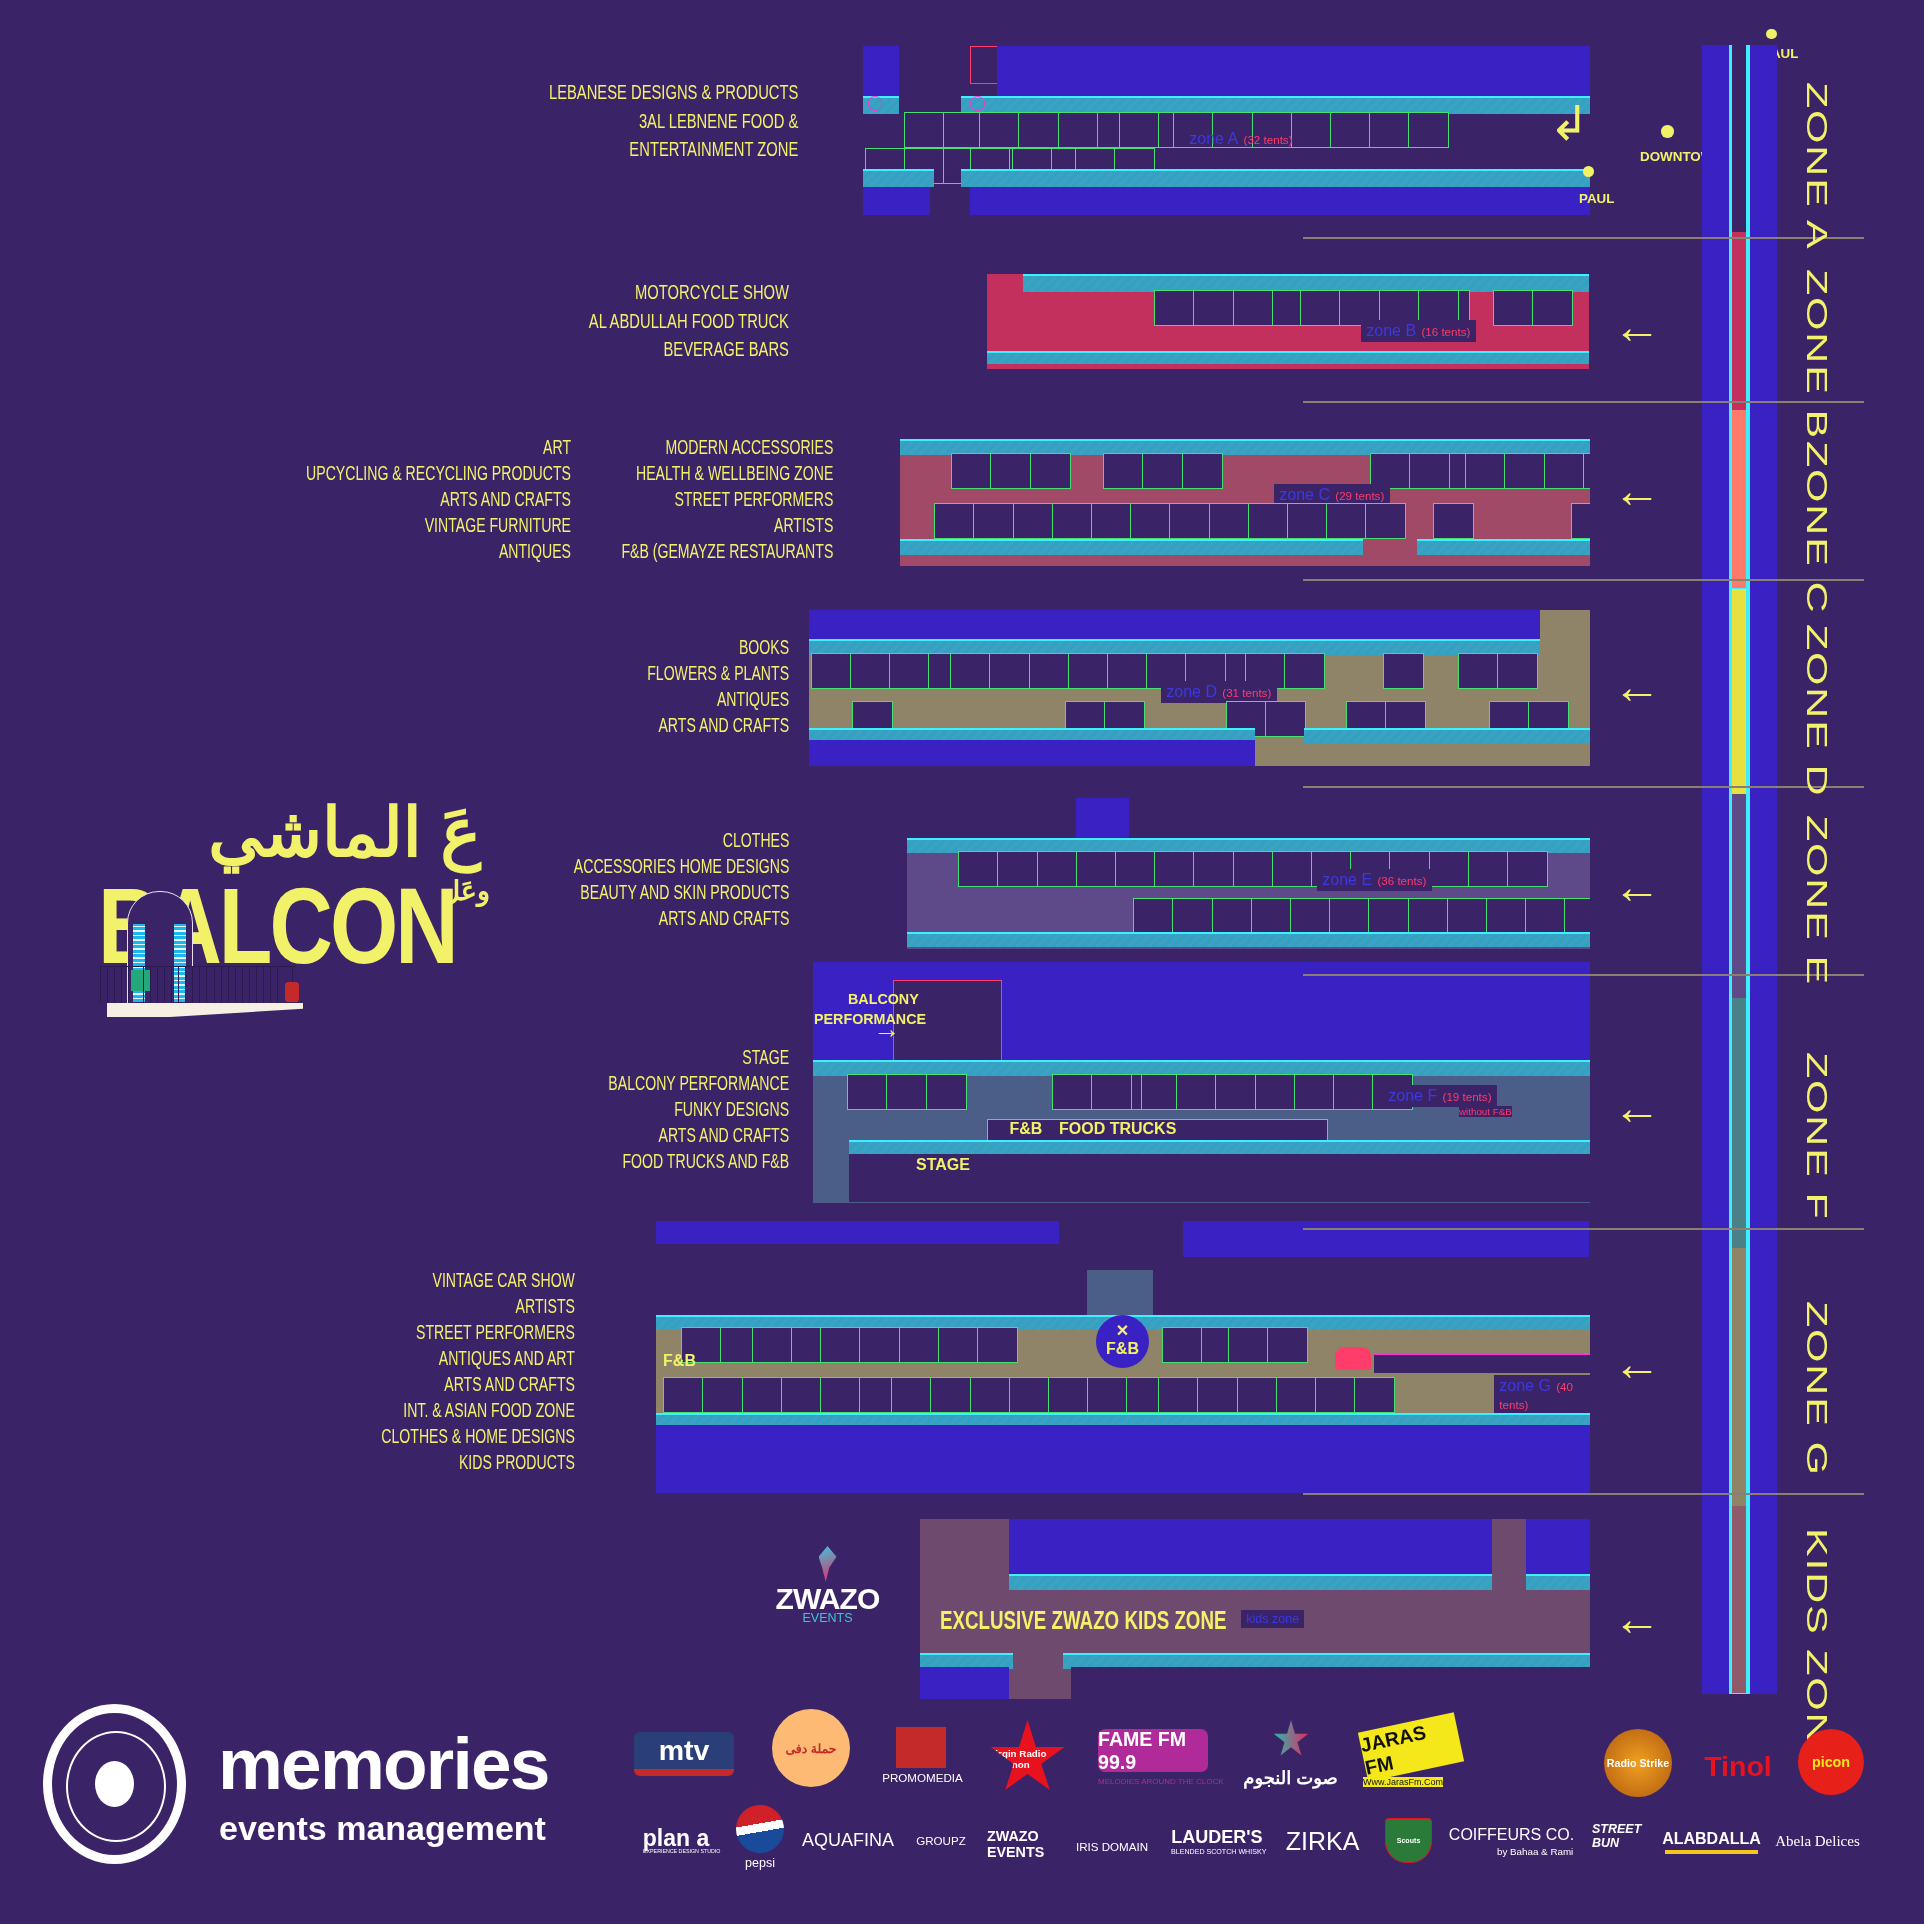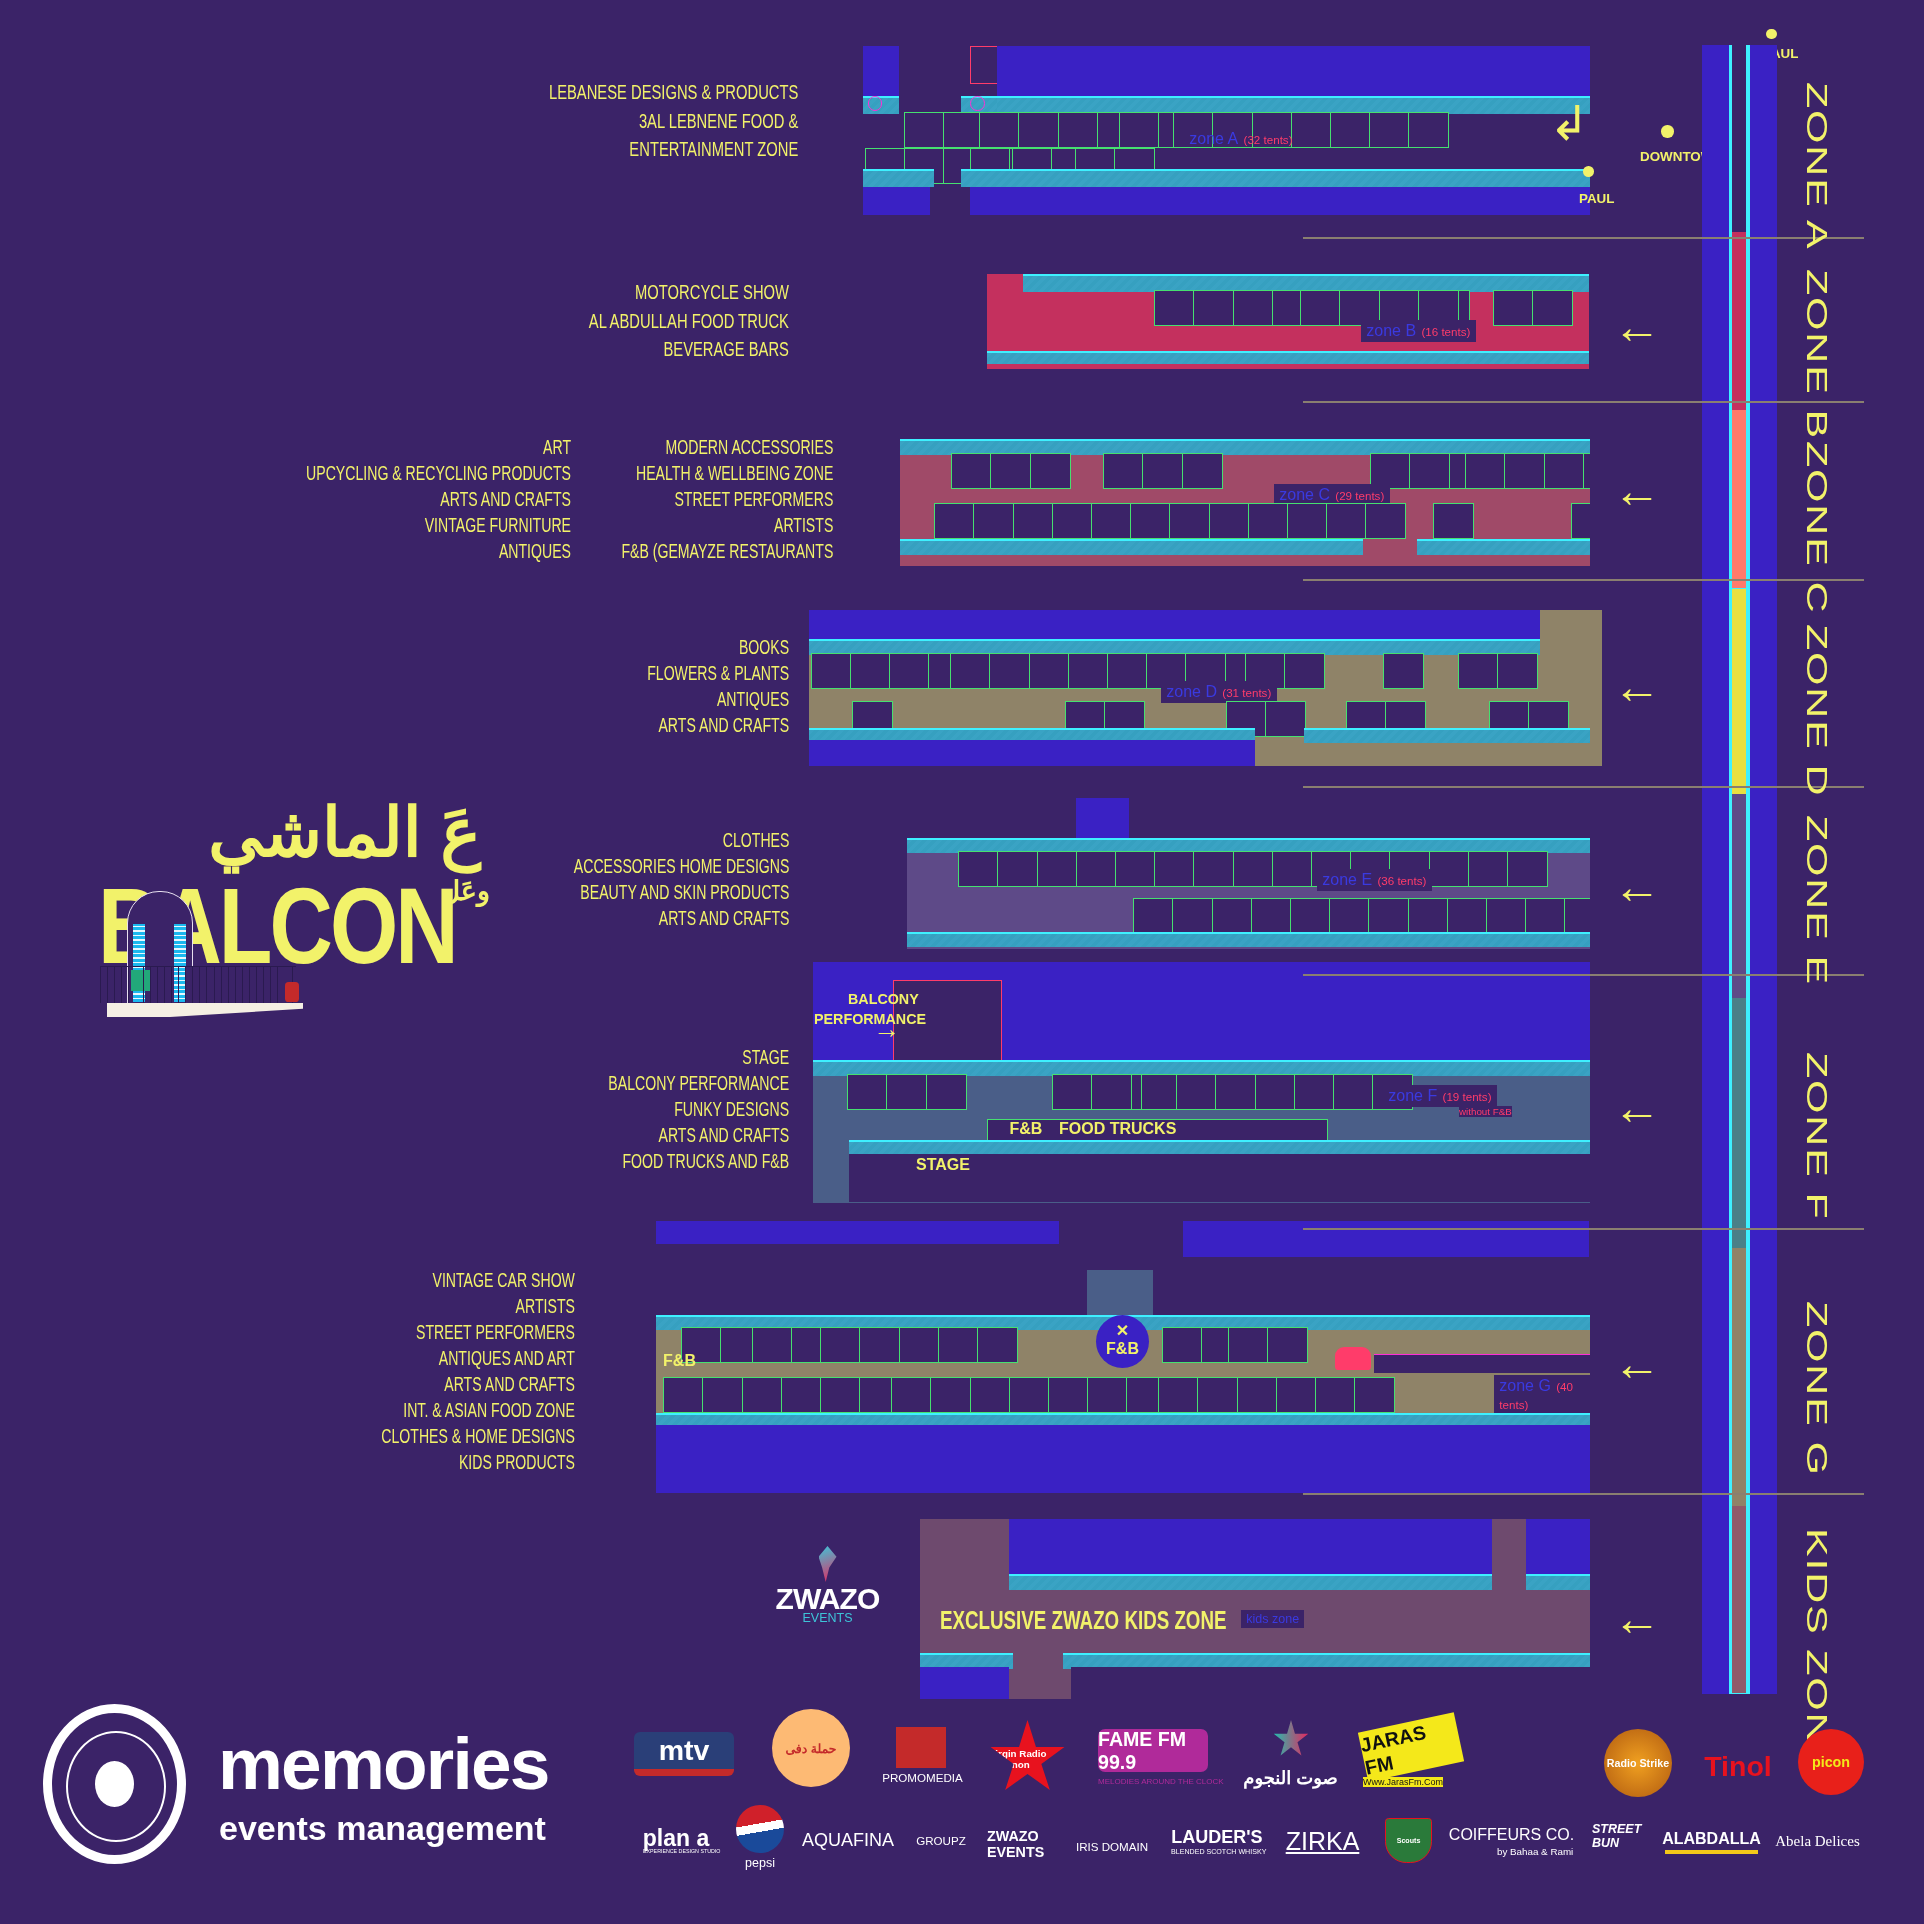--- a/index.html
+++ b/index.html
@@ -236,21 +236,21 @@
       <span></span>
     </div>
   <div class="tents" style="left:673px;top:80px;">
       <span></span>
     </div>
   <div class="walk" style="left:0;top:116px;width:463px;height:14.3px;"></div>
   <div class="walk" style="left:517px;top:116px;width:173px;height:14.3px;"></div>
 </div>
 <div class="arrow" style="left:1613px;top:467px;">←</div>
 
-<div class="map" style="left:809px;top:610px;width:781px;height:156px;background:#8f8368;padding-left:12px;">
+<div class="map" style="left:809px;top:610px;width:781px;height:156px;background:#8f8368;">
   <div class="bld" style="left:0;top:0;width:731px;height:28.5px;"></div>
   <div class="walk" style="left:0;top:28.5px;width:731px;height:14.3px;"></div>
   <div class="tents" style="left:3.6px;top:43px;">
       <span></span>
       <span></span>
       <span></span>
       <span></span>
     </div>
   <div class="tents" style="left:143px;top:43px;">
       <span></span>
@@ -529,20 +529,20 @@
 <div class="logo" style="left:633px;top:1823px;width:86px;height:30px;font-size:23px;">plan a</div>
 <div class="abs" style="left:643px;top:1848px;font-size:5.3px;color:#fff;">EXPERIENCE DESIGN STUDIO</div>
 <div class="abs" style="left:736px;top:1805px;width:48px;height:48px;border-radius:50%;background:linear-gradient(170deg,#d0202a 0 40%,#fff 40% 55%,#1a4a9a 55%);"></div>
 <div class="logo" style="left:736px;top:1855px;width:48px;height:16px;font-size:12.5px;font-weight:400;">pepsi</div>
 <div class="logo" style="left:798px;top:1827px;width:100px;height:27px;font-size:18px;font-weight:400;">AQUAFINA</div>
 <div class="logo" style="left:907px;top:1827px;width:68px;height:27px;font-size:11.6px;font-weight:400;">GROUPZ</div>
 <div class="logo" style="left:987px;top:1830px;width:68px;height:27px;font-size:14.3px;">ZWAZO EVENTS</div>
 <div class="logo" style="left:1069px;top:1837px;width:86px;height:19.6px;font-size:11.6px;font-weight:400;">IRIS DOMAIN</div>
 <div class="logo" style="left:1167px;top:1827px;width:100px;height:21.4px;font-size:18px;">LAUDER'S</div>
 <div class="abs" style="left:1171px;top:1848px;font-size:7.1px;color:#fff;">BLENDED SCOTCH WHISKY</div>
-<div class="logo" style="left:1276px;top:1827px;width:93px;height:28.5px;font-size:25px;font-weight:400;text-decoration:underline;">ZIRKA</div>
+<div class="logo" style="left:1276px;top:1827px;width:93px;height:28.5px;font-size:25px;font-weight:400;">ZIRKA</div>
 <div class="logo" style="left:1385px;top:1818px;width:45px;height:43px;background:#2a7a3a;border:1.8px solid #e8121e;border-radius:3.6px 3.6px 21.4px 21.4px;font-size:7.1px;">Scouts</div>
 <div class="logo" style="left:1440px;top:1823px;width:143px;height:23px;font-size:16px;font-weight:400;">COIFFEURS CO.</div>
 <div class="abs" style="left:1497px;top:1846px;font-size:9.8px;color:#fff;">by Bahaa &amp; Rami</div>
 <div class="logo" style="left:1592px;top:1814px;width:59px;height:43px;font-size:12.5px;font-style:italic;">STREET BUN</div>
 <div class="logo" style="left:1665px;top:1827px;width:93px;height:23px;font-size:16px;border-bottom:4.5px solid #f4c81a;">ALABDALLA</div>
 <div class="logo" style="left:1764px;top:1830px;width:107px;height:23px;font-size:15px;font-weight:400;font-family:'Liberation Serif',serif;">Abela Delices</div>
 
 
 </body></html>

